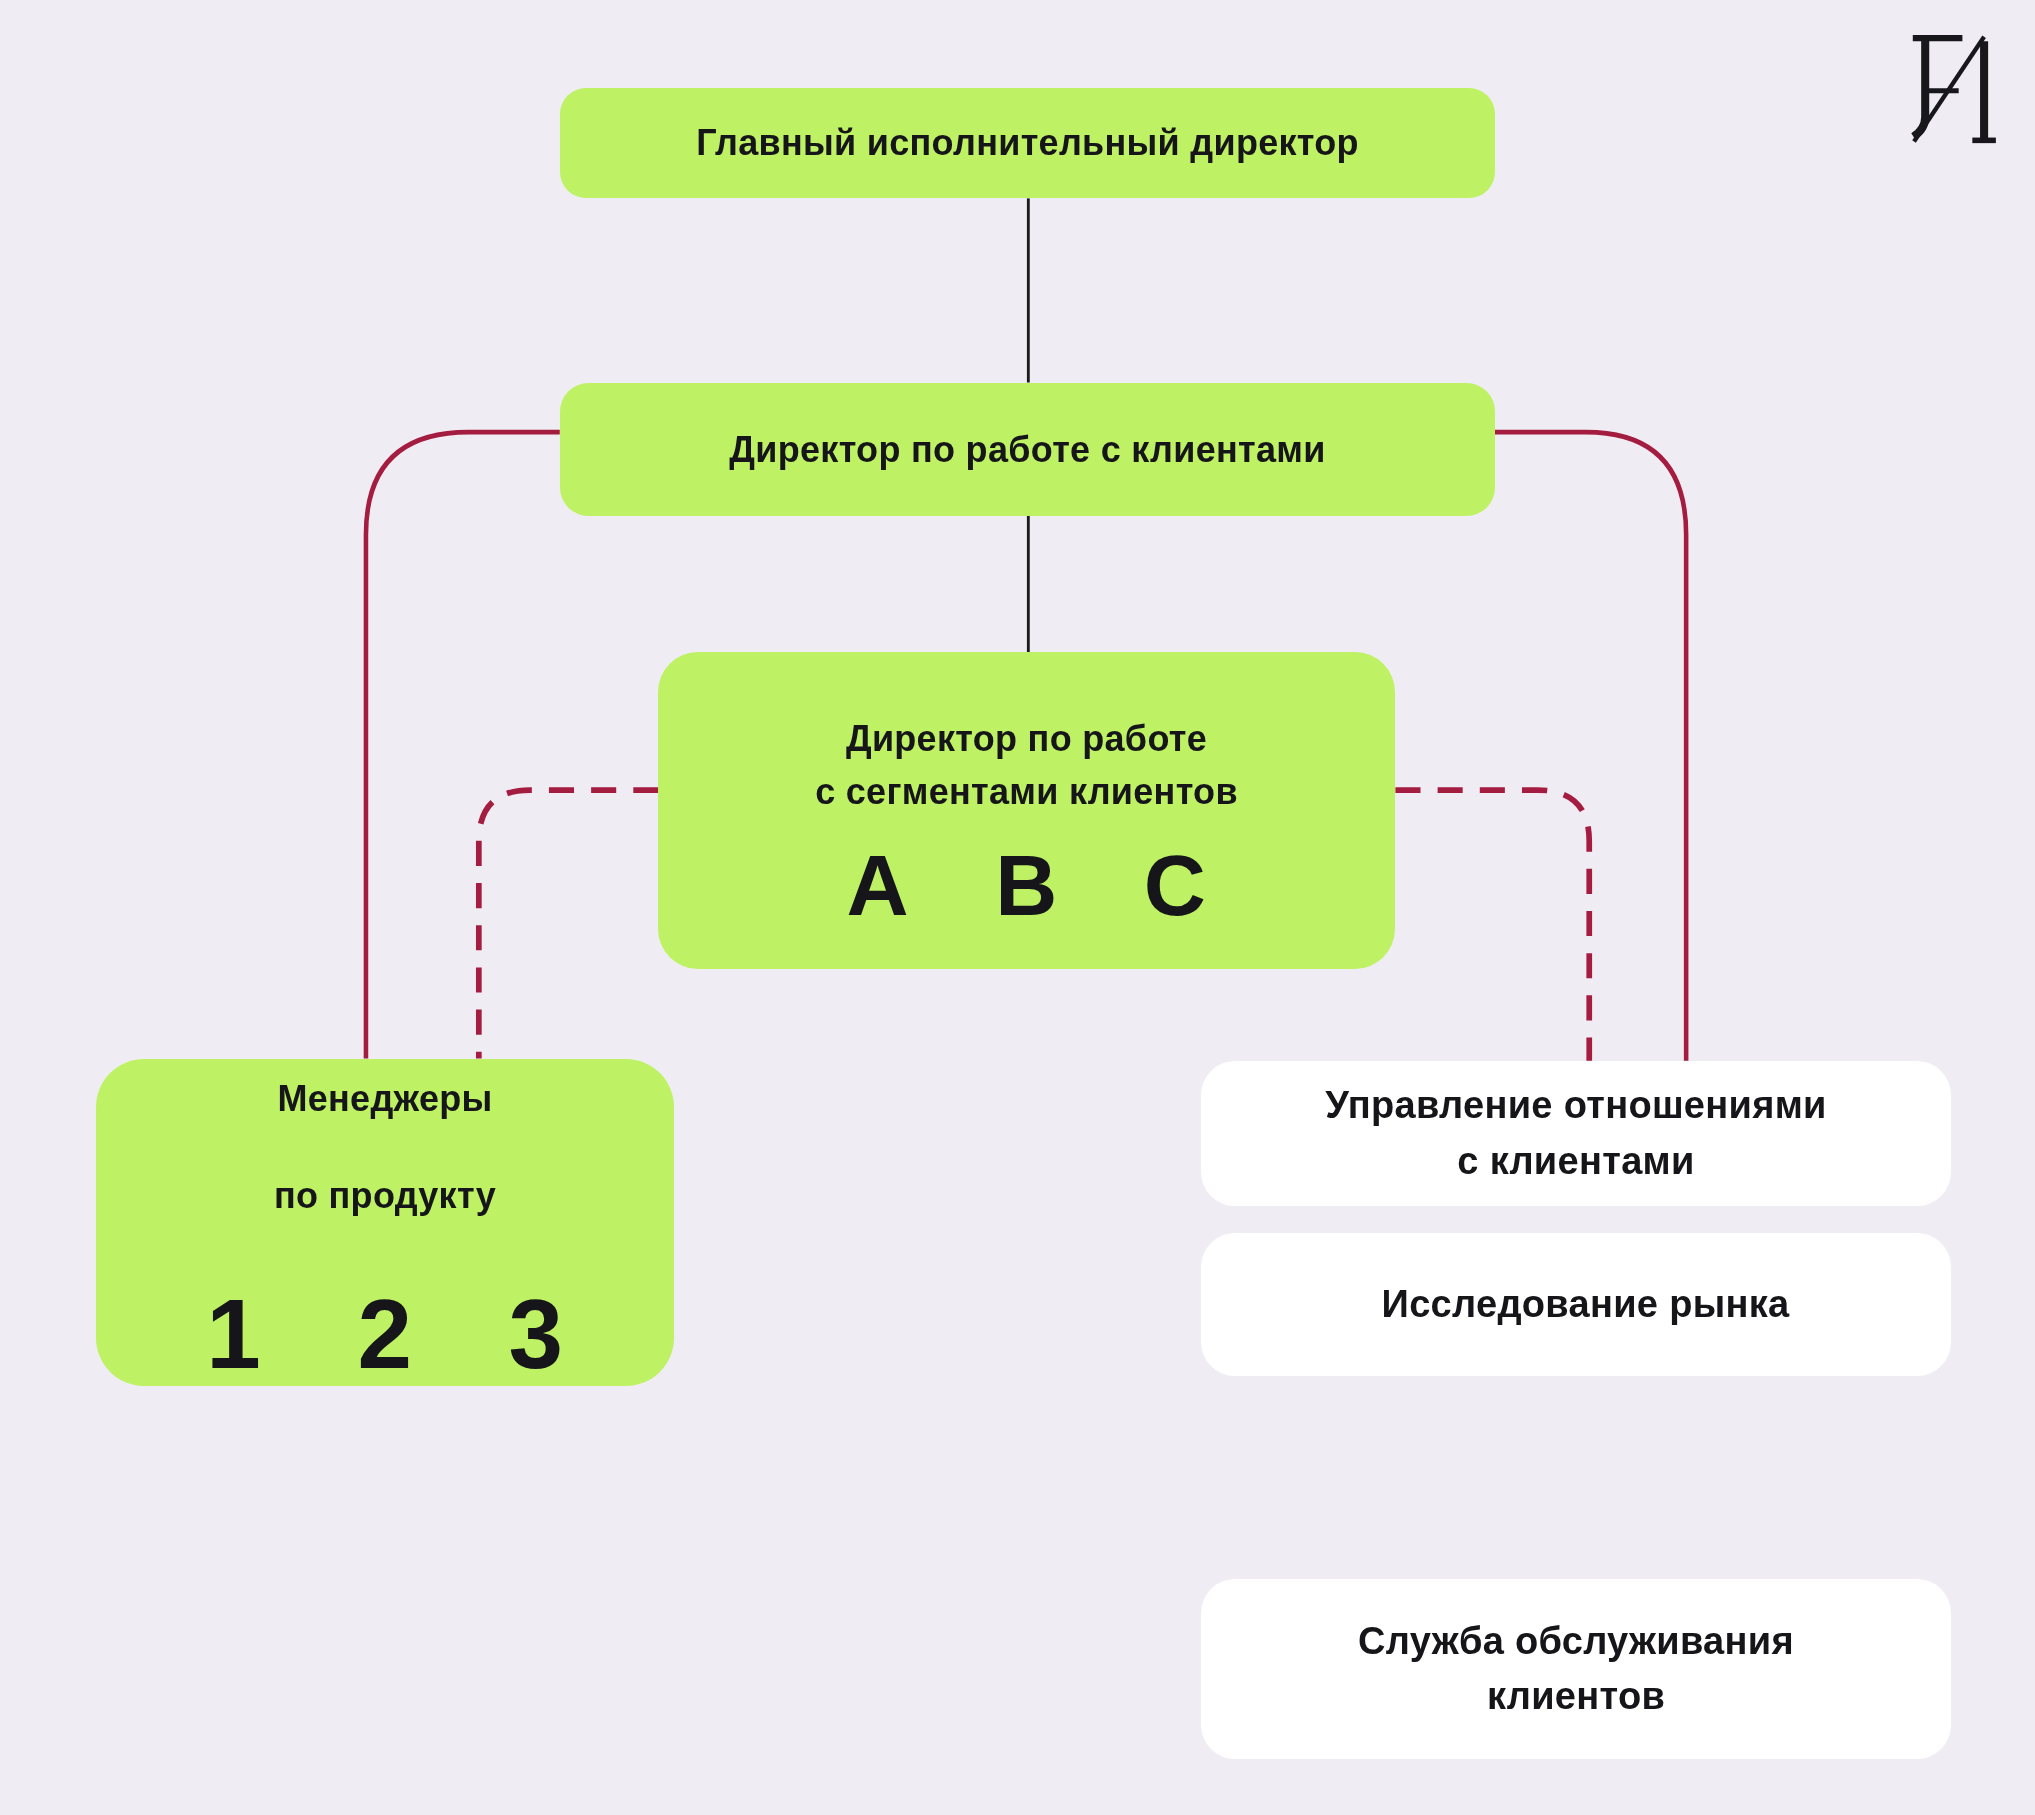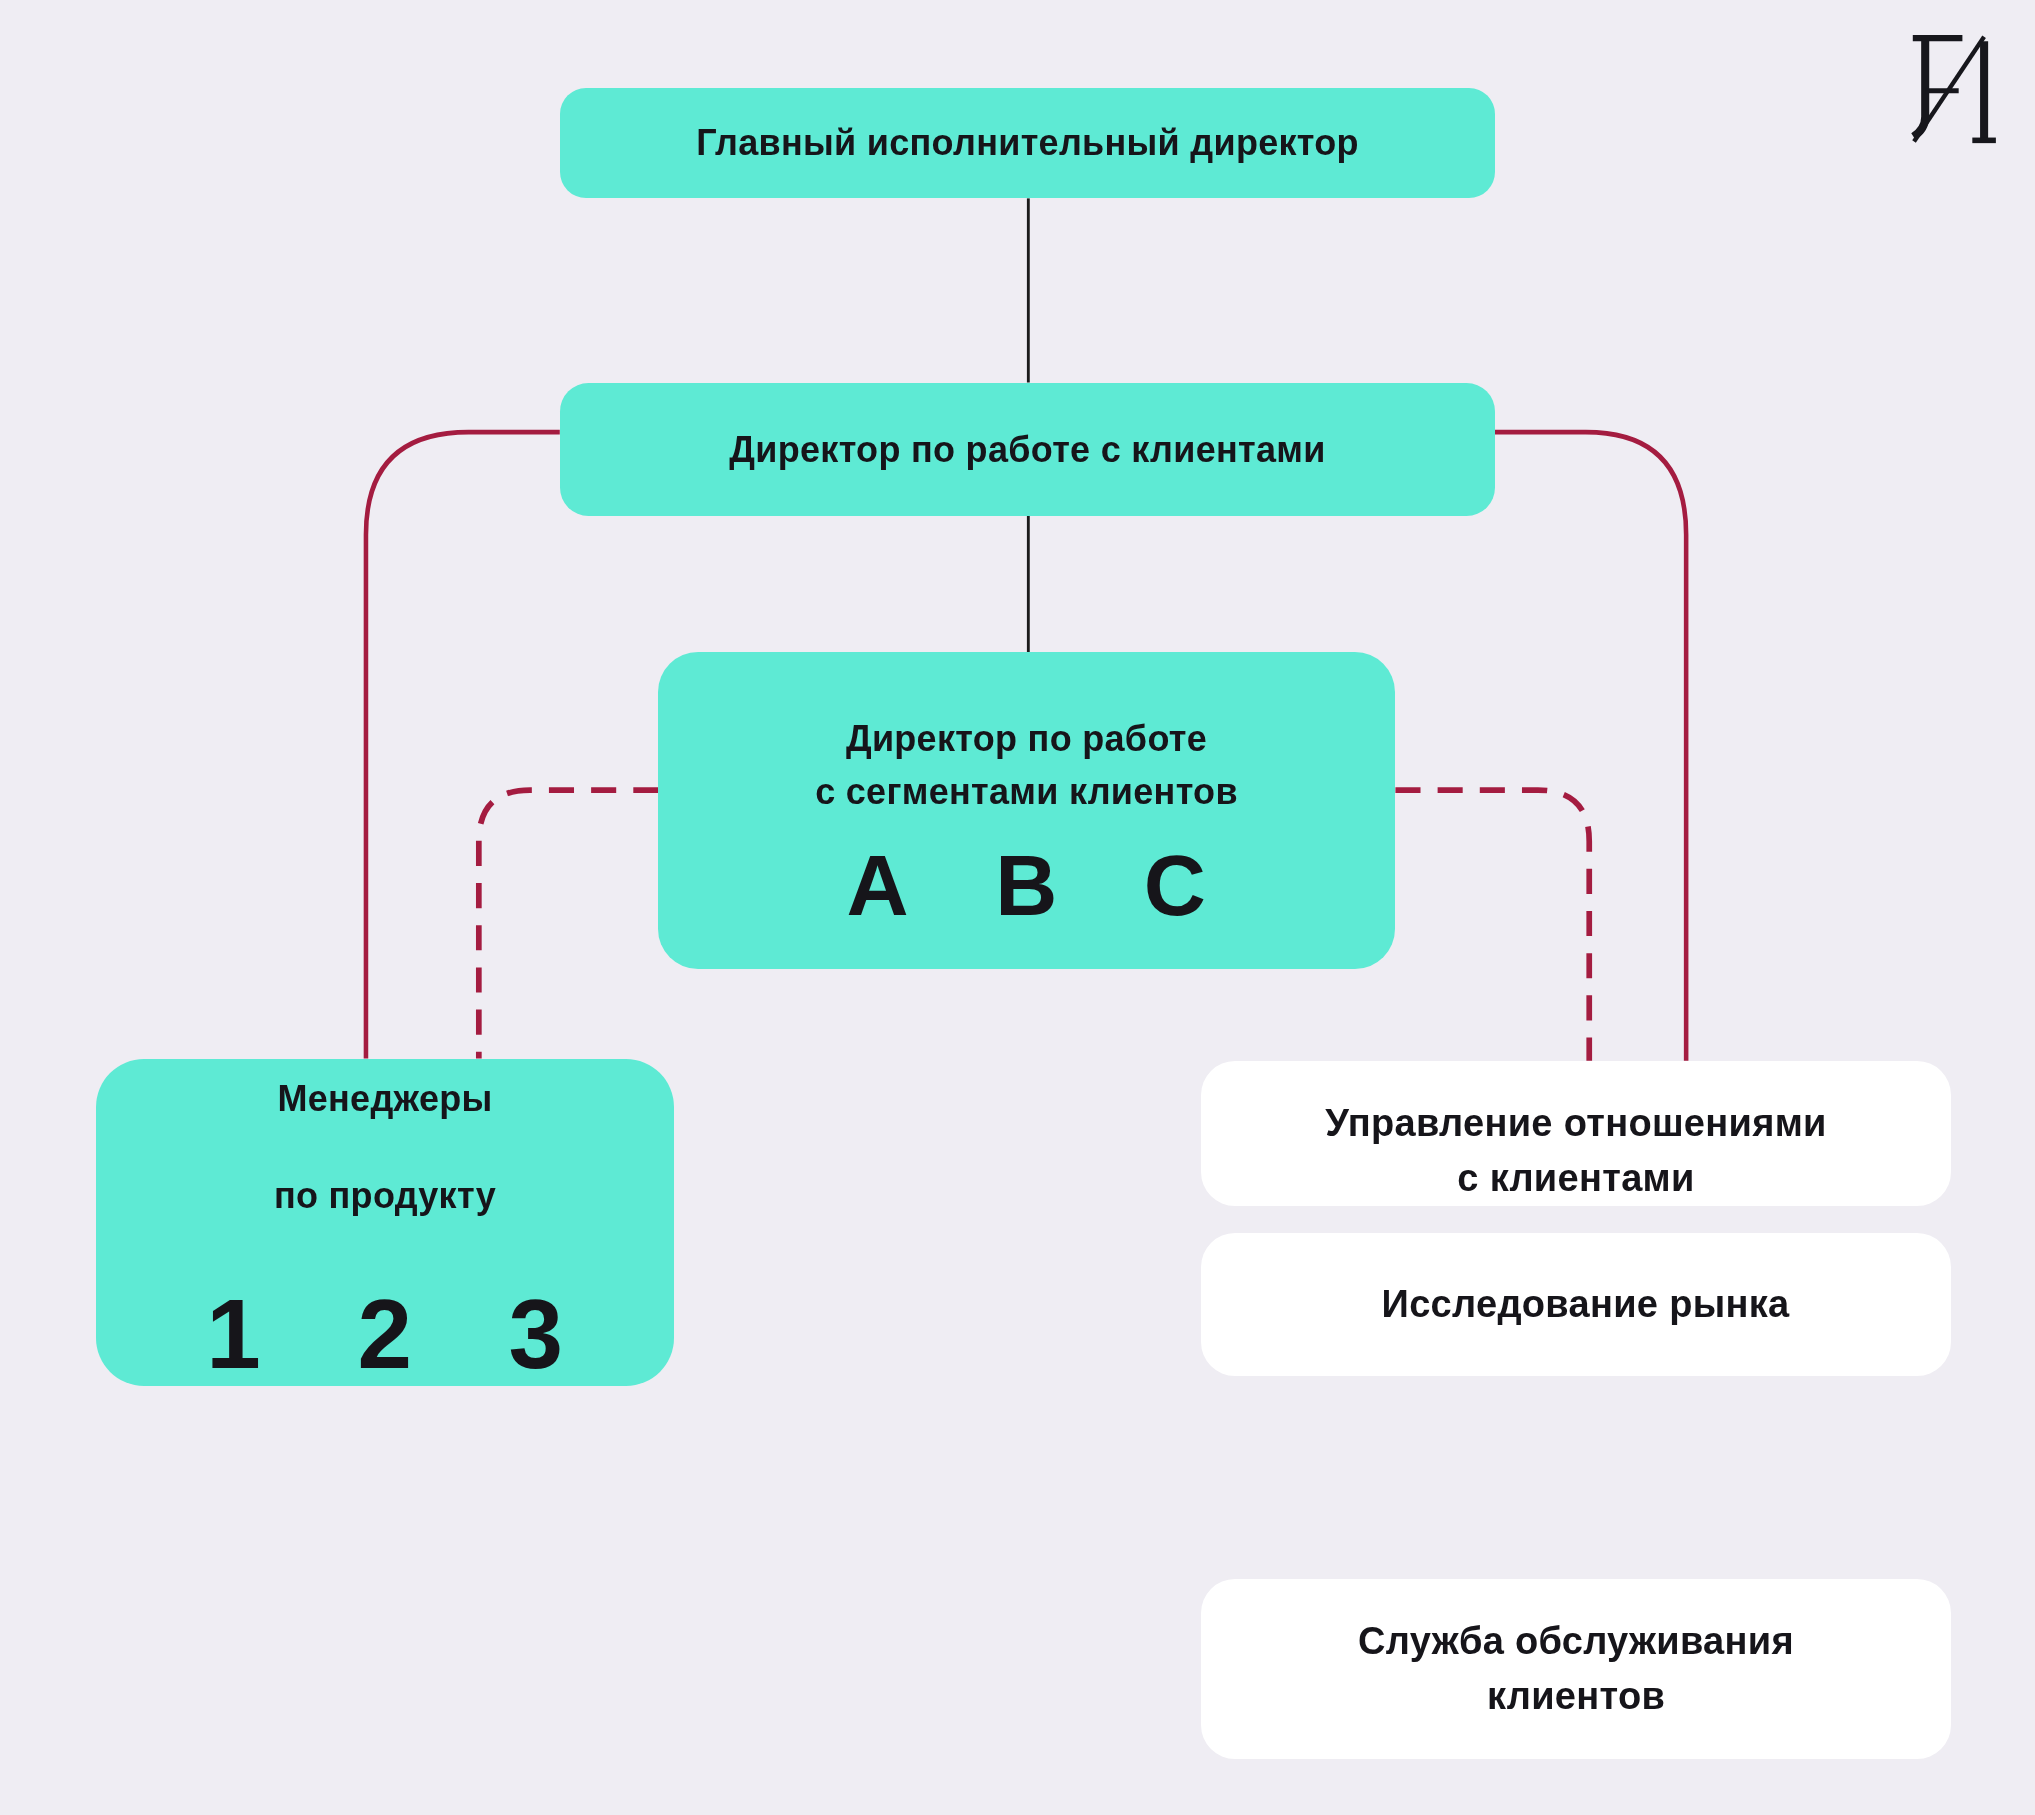--- a/index.html
+++ b/index.html
@@ -11,42 +11,42 @@
     color:#16151a;
     overflow:hidden;
   }
   .connectors{position:absolute;left:0;top:0;width:2035px;height:1815px;}
   .node{
     position:absolute;
     display:flex;flex-direction:column;align-items:center;justify-content:center;
     text-align:center;
     box-sizing:border-box;
   }
-  .node.pink{background:#5eead4;}
+  .node.pink{background:#bef264;}
   .node.white{background:#ffffff;}
   .node-label{
     font-size:36px;font-weight:700;line-height:1.48;letter-spacing:0.3px;
   }
   .dept-label{
     font-size:38px;font-weight:700;line-height:1.45;letter-spacing:0.3px;
   }
   .big-row{
     display:flex;flex-direction:row;align-items:baseline;justify-content:center;
   }
   .letters-row{gap:86px;margin-top:16px;}
   .numbers-row{gap:96px;margin-top:11.4px;}
   .big-glyph{font-weight:700;letter-spacing:0.6px;}
   .letters-row .big-glyph{font-size:86px;line-height:1.2;}
   .numbers-row .big-glyph{font-size:98px;line-height:1.15;}
   
   .node-ceo      {left:560px;  top:88px;  width:935px; height:110px; border-radius:26px;}
   .node-director {left:560px;  top:383px;  width:935px; height:133px; border-radius:28.5px;}
   .node-segments {left:658px; top:652px; width:737px; height:317px; border-radius:40px; padding-top:28.5px;}
   .node-products {left:96px;  top:1059px; width:578px; height:327px; border-radius:48px; padding-top:17px;gap:44px;}
-  .node-dept-0   {left:1201px; top:1061px; width:750px; height:145px; border-radius:34px;justify-content:flex-end;}
+  .node-dept-0   {left:1201px; top:1061px; width:750px; height:145px; border-radius:34px;}
   .node-dept-1   {left:1201px; top:1233px; width:750px; height:143px; border-radius:34px;padding-left:19px;}
   .node-dept-2   {left:1201px; top:1405px; width:750px; height:137px; border-radius:34px;}
   .node-dept-3   {left:1201px; top:1579px; width:750px; height:180px; border-radius:34px;}
   .logo{position:absolute;left:1888px;top:26px;width:124px;height:127px;}
 </style>
 </head>
 <body>
 
 <div class="canvas">
 

